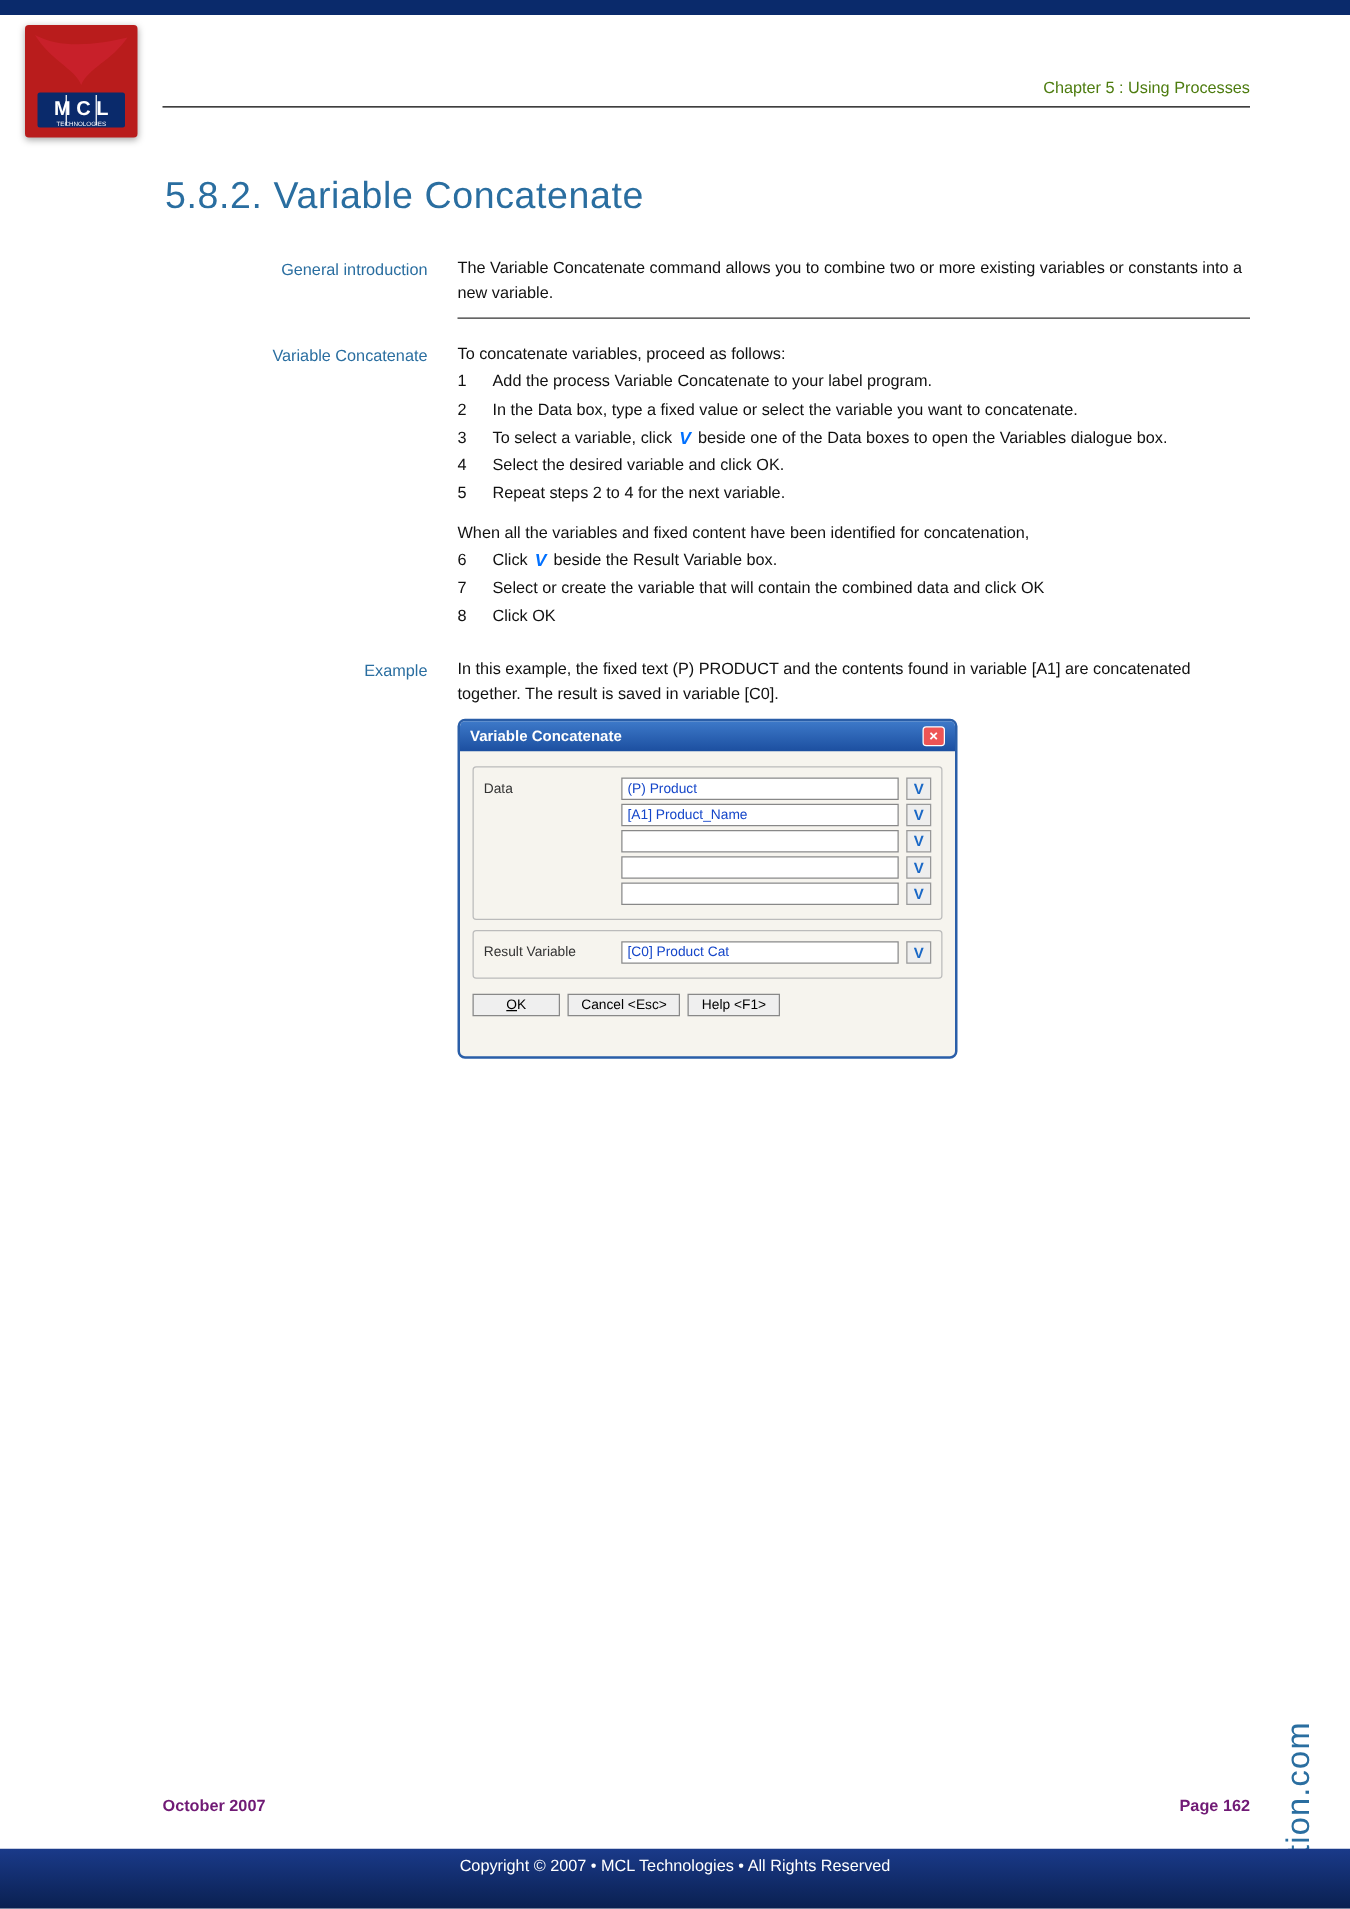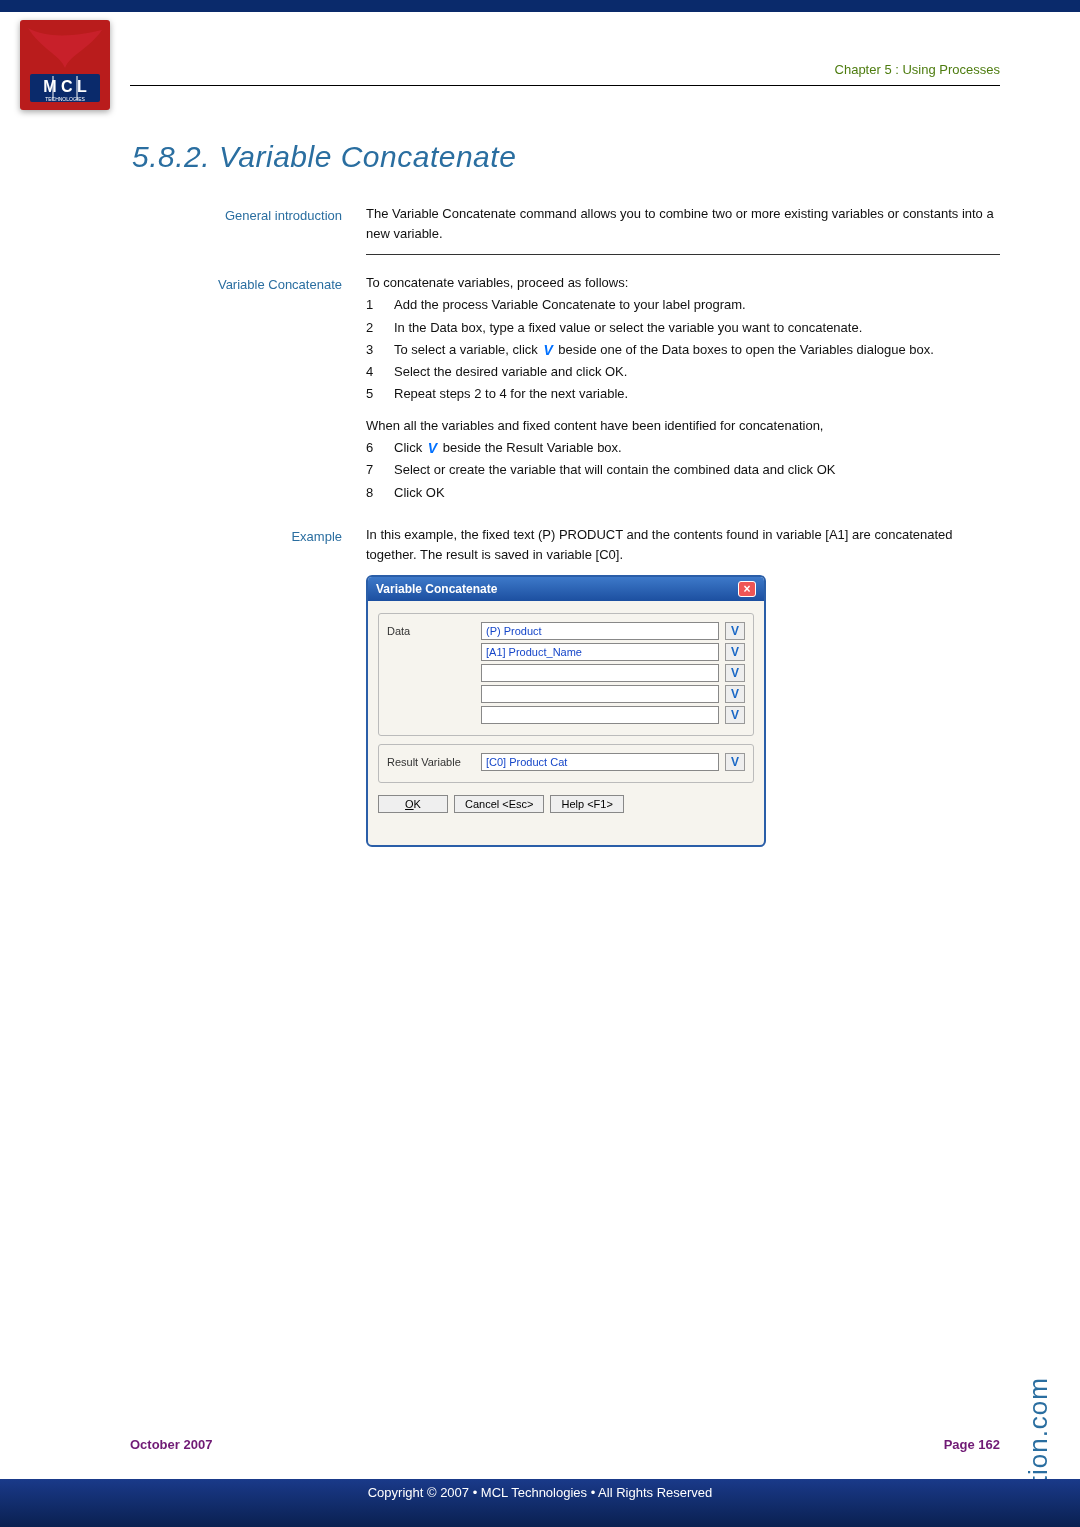--- a/index.html
+++ b/index.html
@@ -38,21 +38,20 @@
   .content {
     position: absolute;
     top: 140px; left: 132px; right: 80px;
   }
   .title {
     color: #2a6ea0;
     font-size: 30px;
     font-weight: normal;
     margin-bottom: 30px;
     letter-spacing: 0.5px;
-    font-style: italic;
   }
   .section-row {
     display: flex;
     gap: 24px;
     margin-bottom: 8px;
     font-size: 13px;
     line-height: 1.55;
     color: #111;
   }
   .section-label {
@@ -122,20 +121,21 @@
   }
   .field-label { width: 88px; color:#333; }
   .field-input {
     flex: 1;
     border: 1px solid #888;
     background: #fff;
     padding: 2px 4px;
     color: #1546c9;
     font-size: 11px;
     height: 18px;
+    margin-left: 16px;
   }
   .field-btn {
     width: 20px; height: 18px;
     border: 1px solid #999;
     background: #eee;
     color: #1a68c6;
     font-weight: bold;
     display: flex; align-items: center; justify-content: center;
     font-size: 12px;
   }

